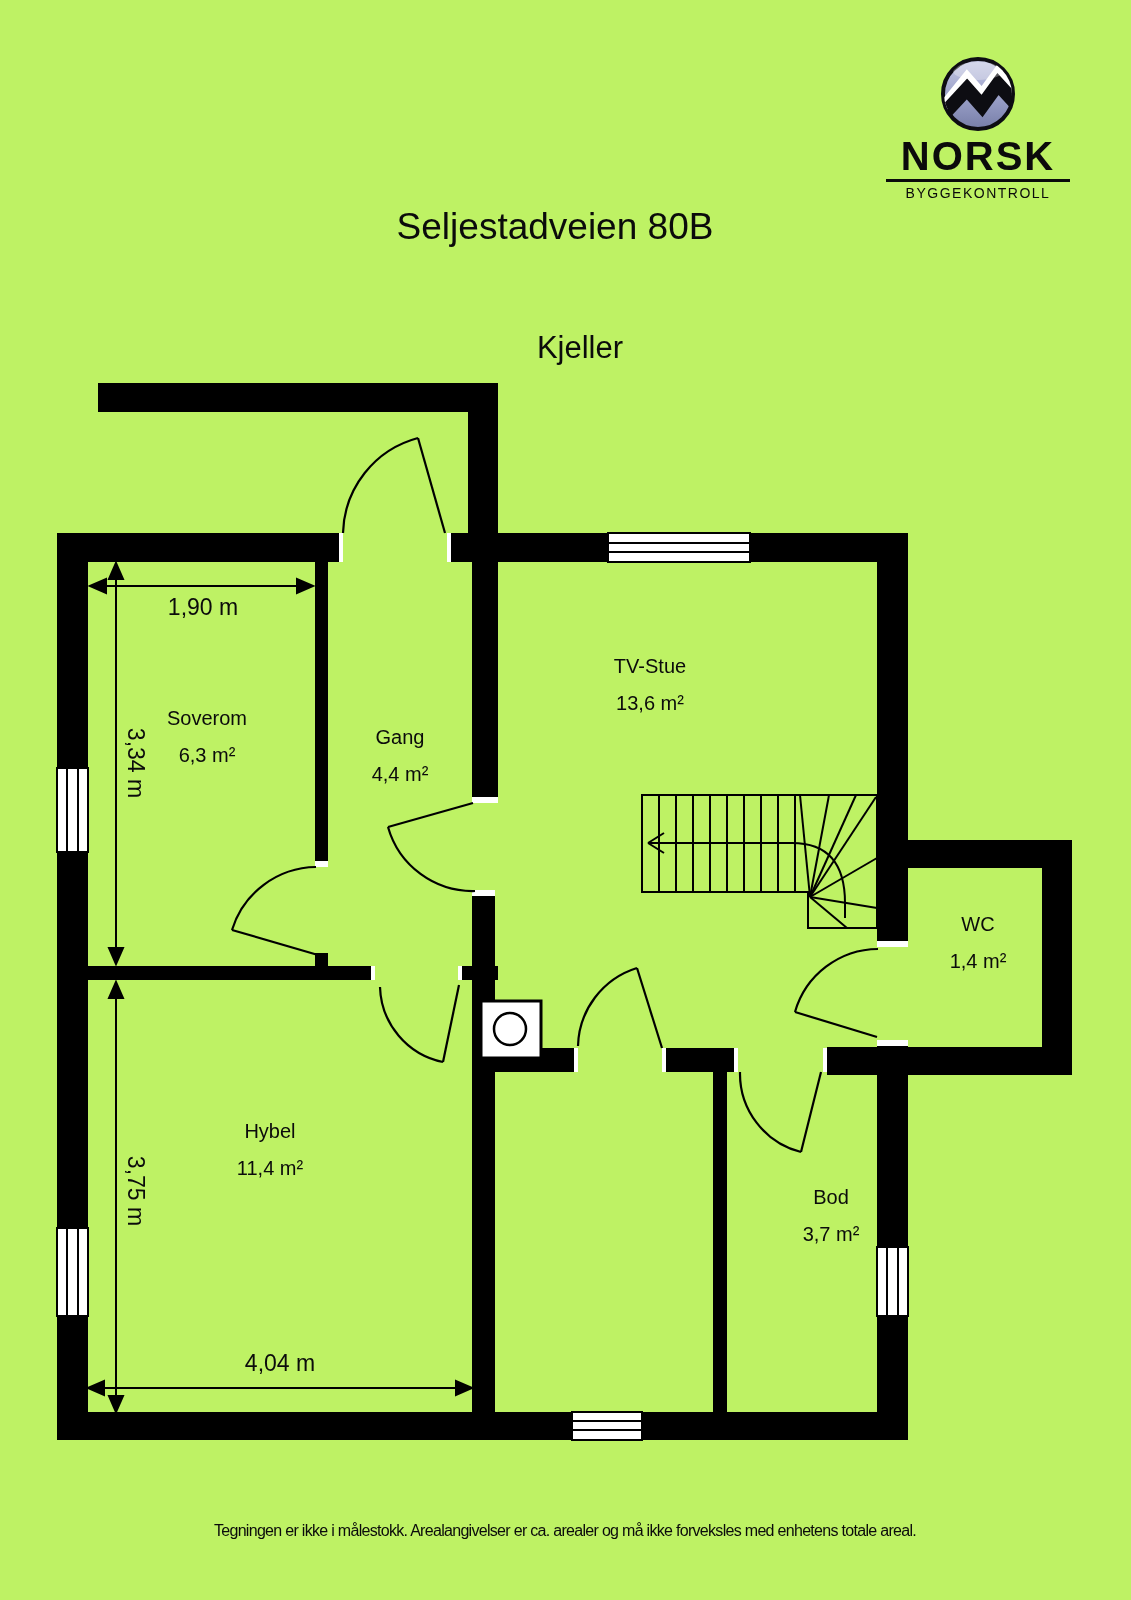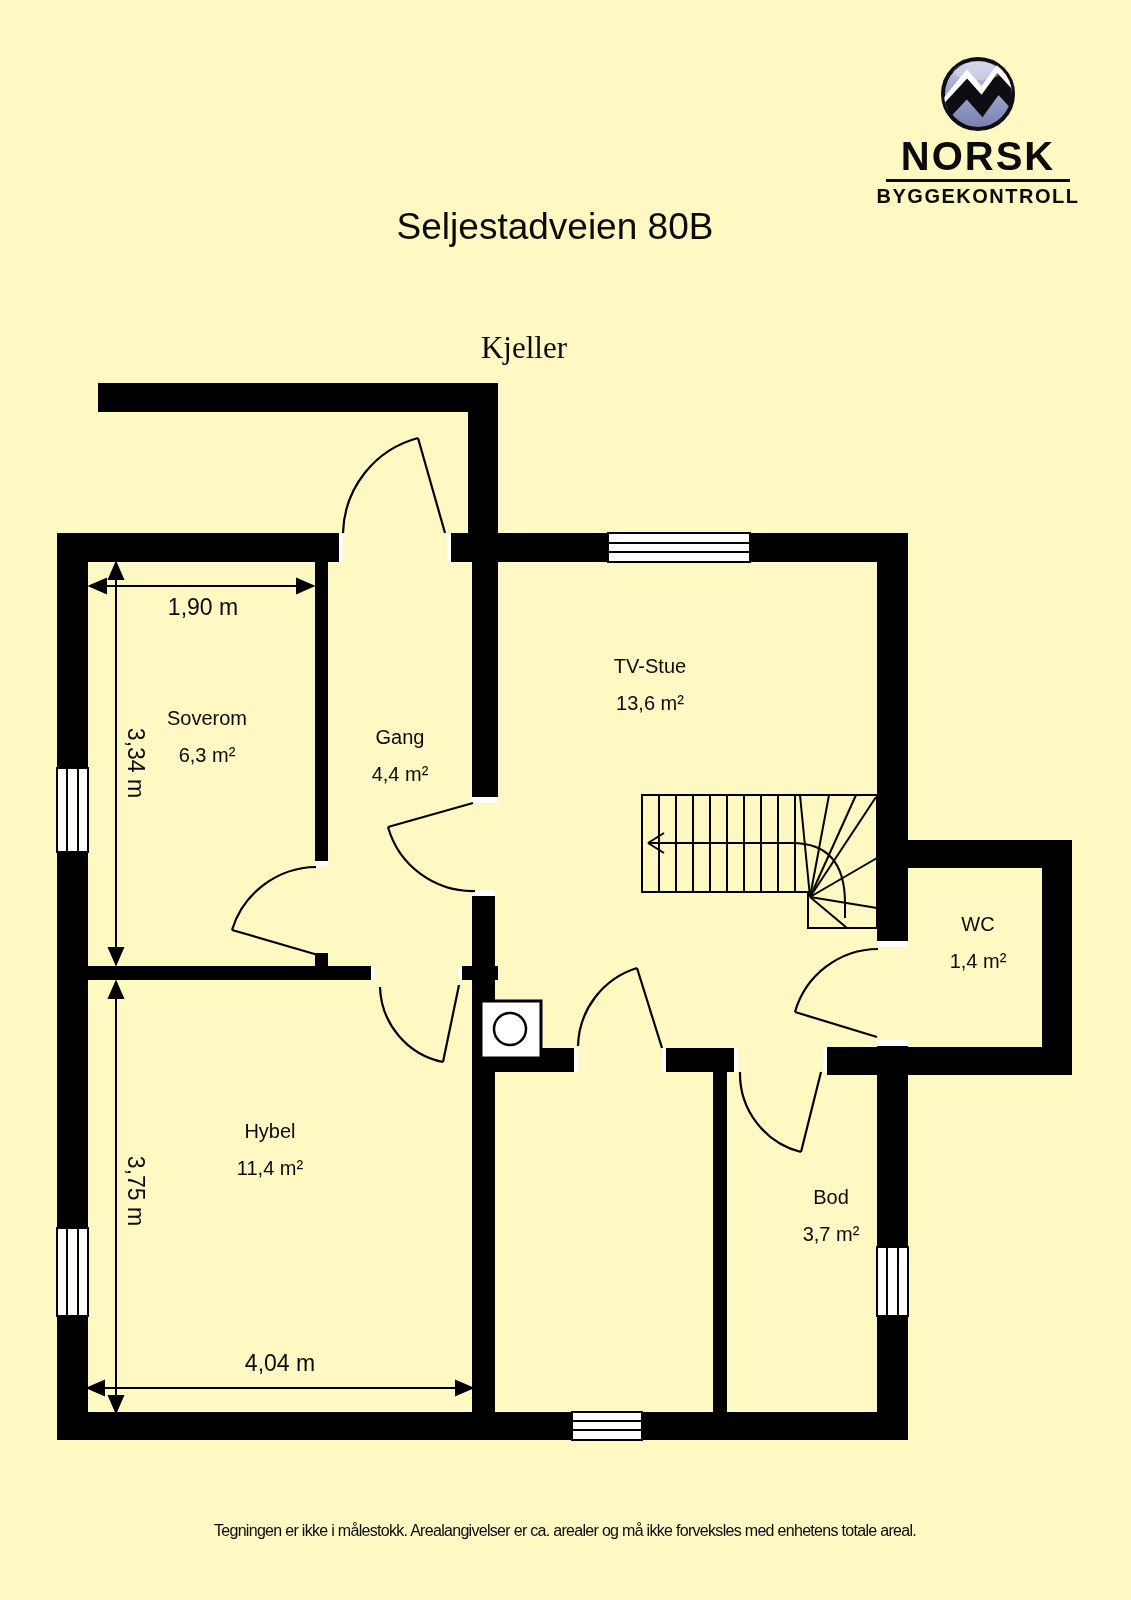--- a/index.html
+++ b/index.html
@@ -1,29 +1,29 @@
 <!DOCTYPE html>
 <html><head>
 <meta charset="utf-8">
 <style>
   html,body{margin:0;padding:0;background:#fff;}
-  .page{position:relative;width:1131px;height:1600px;background:#fef9c3;overflow:hidden;
+  .page{position:relative;width:1131px;height:1600px;background:#bef264;overflow:hidden;
         font-family:"Liberation Sans", sans-serif;color:#0b0b0b;}
   .abs{position:absolute;}
   .ctr{transform:translateX(-50%);white-space:nowrap;}
   .title{left:555px;top:206px;font-size:37px;}
-  .subtitle{left:524px;top:330px;font-size:31px;font-family:Liberation Serif, serif;}
+  .subtitle{left:580px;top:330px;font-size:31px;}
   .room{position:absolute;text-align:center;font-size:20px;line-height:37px;transform:translateX(-50%);white-space:nowrap;}
   .dim{position:absolute;font-size:23px;white-space:nowrap;}
   .dim.h{transform:translateX(-50%);}
   .dim.v{transform:translate(-50%,-50%) rotate(90deg);}
   .logo{left:862px;top:56px;width:232px;text-align:center;}
   .logo-name{font-size:40px;font-weight:bold;letter-spacing:2px;line-height:44px;margin-top:2px;}
   .logo-rule{height:0;border-top:3px solid #0b0b0b;margin:1px 24px 3px 24px;}
-  .logo-sub{font-size:20px;font-weight:bold;letter-spacing:1.5px;}
+  .logo-sub{font-size:14px;font-weight:normal;letter-spacing:1.5px;}
   .footer{left:565px;top:1522px;font-size:16px;letter-spacing:-0.7px;}
   svg{display:block;}
 </style>
 </head>
 <body>
 
 <div class="page">
 
   <div class="abs logo">
     <svg width="76" height="76" viewBox="0 0 76 76" style="margin:0 auto;">

